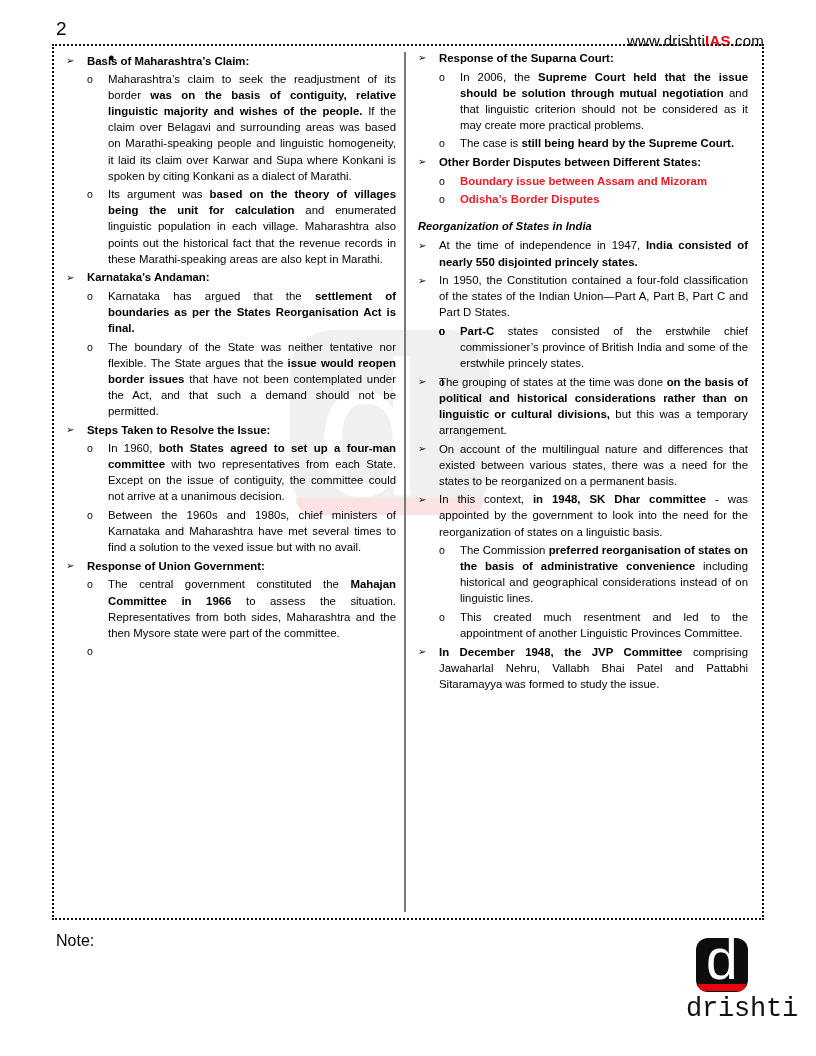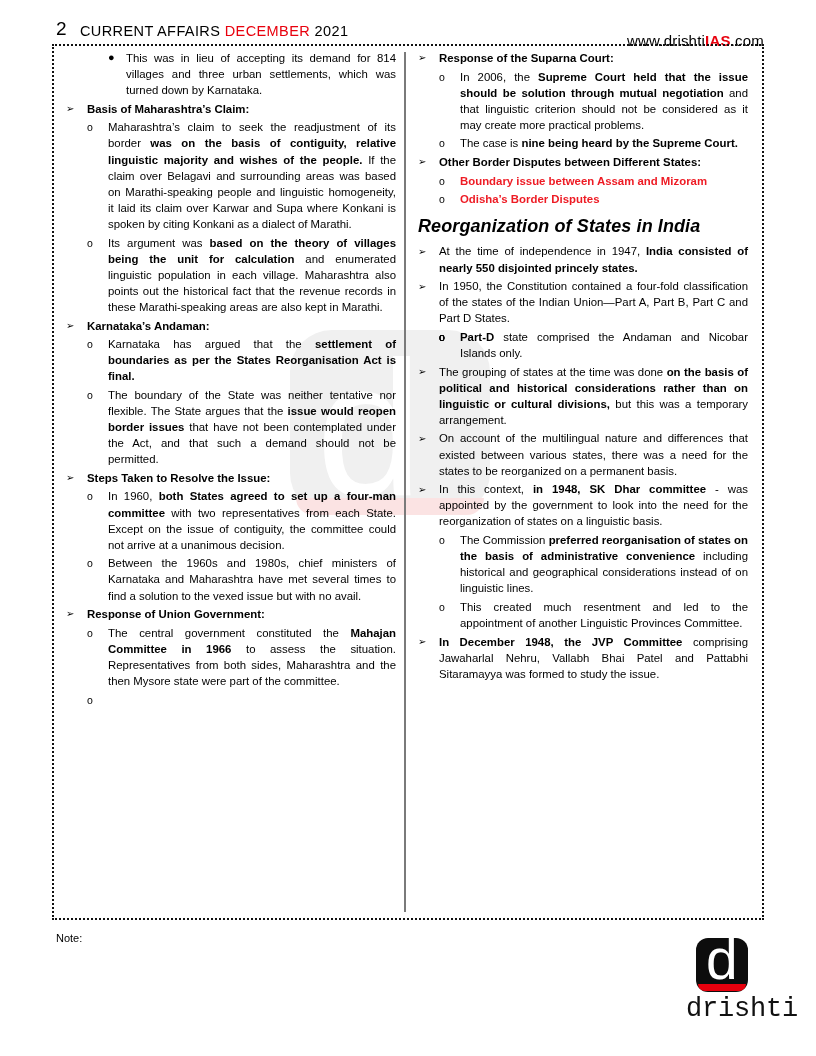--- a/index.html
+++ b/index.html
@@ -88,28 +88,28 @@
   .lv2{padding-left:42px;margin-left:0;}
   .lv2 > .mk{left:21px;font-size:10.5px;top:0px;}
   
   .lv3{padding-left:60px;}
   .lv3 > .mk{left:42px;font-size:11px;top:-.6px;}
 
   b{font-weight:bold;}
   .redlink{color:#ee1b24;font-weight:bold;}
 
   .sec-heading{
-    font-style:italic;font-weight:bold;font-size:18px;
-    margin:11px 0 9px 0;color:#000;letter-spacing:.1px;
+    font-style:italic;font-weight:bold;font-size:11px;
+    margin:11px 0 3px 0;color:#000;letter-spacing:.1px;
   }
 
   
   .note-label{
     position:absolute;left:56px;top:932px;
-    font-size:11px;color:#000;
+    font-size:16px;color:#000;
   }
   .logo{
     position:absolute;left:694px;top:938px;width:60px;height:78px;
   }
   .logo-sq{
     position:absolute;left:2px;top:0;width:52px;height:54px;
     background:#0d0d0d;border-radius:12px;
   }
   .logo-bar{
     position:absolute;left:4px;top:46px;width:48px;height:7px;
@@ -124,37 +124,35 @@
     position:absolute;left:-8px;top:56px;
     font-size:27px;letter-spacing:-.2px;color:#111;
     font-family:Liberation Mono, monospace;font-weight:300;
   }
 </style>
 </head>
 <body>
 
 <div class="page-header">
   <span class="page-num">2</span>
-  <span class="header-title"><span>CURRENT AFFAIRS </span><span class="red">DECEMBER</span><span> 2021</span></span>
   <span class="header-url"><span>www.drishti</span><span class="red">IAS</span><span>.com</span></span>
 </div>
 
 <div class="watermark">
   <div class="wm-square"></div>
   <div class="wm-bar"></div>
   <div class="wm-d">d</div>
 </div>
 
 <div class="content-box"></div>
 <div class="col-divider"></div>
 
 <div class="col col-left" id="left-col">
     <div class="li lv3">
       <span class="mk">●</span>
-      <span class="tx">This was in lieu of accepting its demand for 814 villages and three urban settlements, which was turned down by Karnataka.</span>
     </div>
     <div class="li lv1">
       <span class="mk">➢</span>
       <span class="tx"><b>Basis of Maharashtra’s Claim:</b></span>
     </div>
     <div class="li lv2">
       <span class="mk">o</span>
       <span class="tx">Maharashtra’s claim to seek the readjustment of its border <b>was on the basis of contiguity, relative linguistic majority and wishes of the people.</b> If the claim over Belagavi and surrounding areas was based on Marathi-speaking people and linguistic homogeneity, it laid its claim over Karwar and Supa where Konkani is spoken by citing Konkani as a dialect of Marathi.</span>
     </div>
     <div class="li lv2">
@@ -201,21 +199,21 @@
     <div class="li lv1">
       <span class="mk">➢</span>
       <span class="tx"><b>Response of the Suparna Court:</b></span>
     </div>
     <div class="li lv2">
       <span class="mk">o</span>
       <span class="tx">In 2006, the <b>Supreme Court held that the issue should be solution through mutual negotiation</b> and that linguistic criterion should not be considered as it may create more practical problems.</span>
     </div>
     <div class="li lv2">
       <span class="mk">o</span>
-      <span class="tx">The case is <b>nine being heard by the Supreme Court.</b></span>
+      <span class="tx">The case is <b>still being heard by the Supreme Court.</b></span>
     </div>
     <div class="li lv1">
       <span class="mk">➢</span>
       <span class="tx"><b>Other Border Disputes between Different States:</b></span>
     </div>
     <div class="li lv2">
       <span class="mk">o</span>
       <span class="tx"><span class="redlink">Boundary issue between Assam and Mizoram</span></span>
     </div>
     <div class="li lv2">
@@ -232,24 +230,24 @@
       <span class="tx">In 1950, the Constitution contained a four-fold classification of the states of the Indian Union—Part A, Part B, Part C and Part D States.</span>
     </div>
     <div class="li lv2">
       <span class="mk">o</span>
     </div>
     <div class="li lv2">
       <span class="mk">o</span>
     </div>
     <div class="li lv2">
       <span class="mk">o</span>
-    </div>
-    <div class="li lv2">
-      <span class="mk">o</span>
-      <span class="tx"><b>Part-D</b> state comprised the Andaman and Nicobar Islands only.</span>
+      <span class="tx"><b>Part-C</b> states consisted of the erstwhile chief commissioner’s province of British India and some of the erstwhile princely states.</span>
+    </div>
+    <div class="li lv2">
+      <span class="mk">o</span>
     </div>
     <div class="li lv1">
       <span class="mk">➢</span>
       <span class="tx">The grouping of states at the time was done <b>on the basis of political and historical considerations rather than on linguistic or cultural divisions,</b> but this was a temporary arrangement.</span>
     </div>
     <div class="li lv1">
       <span class="mk">➢</span>
       <span class="tx">On account of the multilingual nature and differences that existed between various states, there was a need for the states to be reorganized on a permanent basis.</span>
     </div>
     <div class="li lv1">

